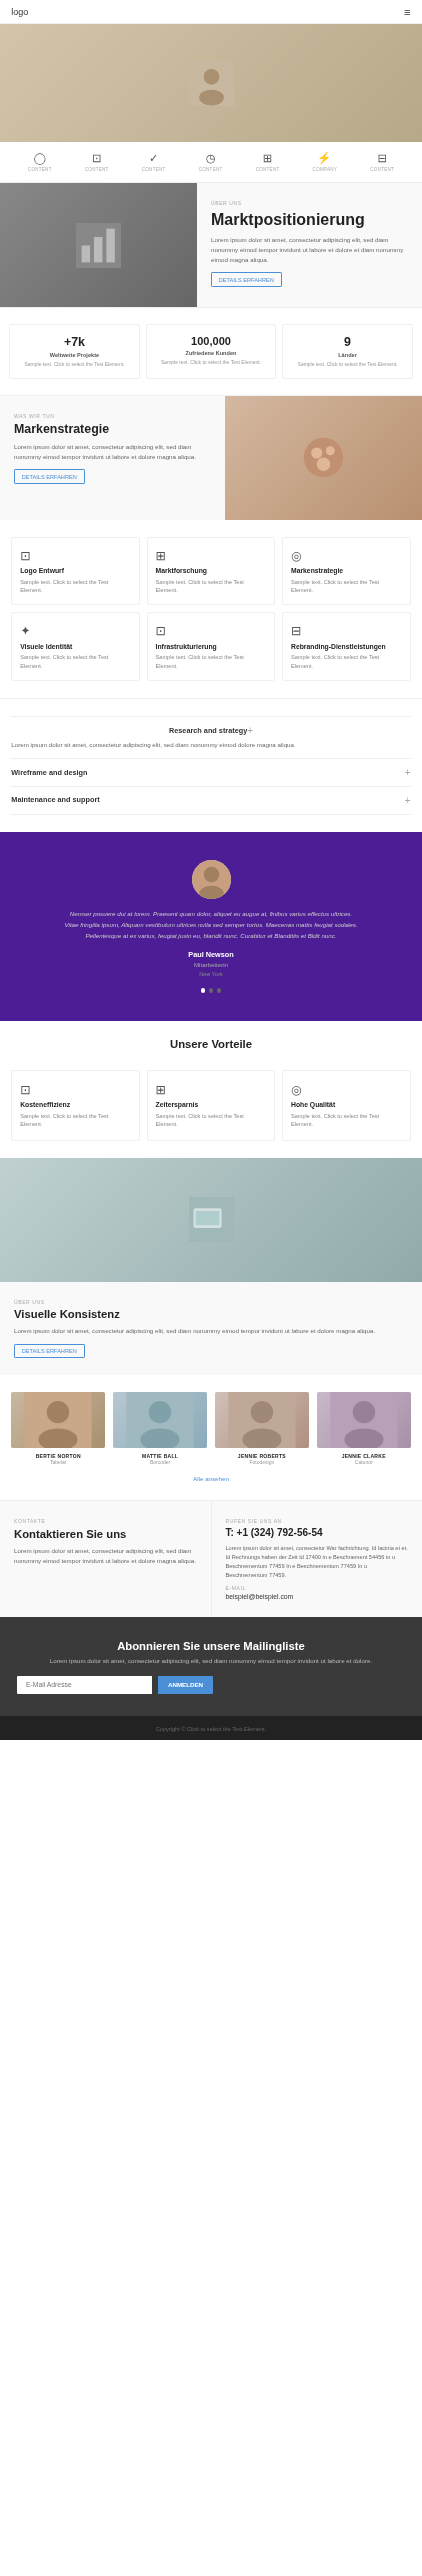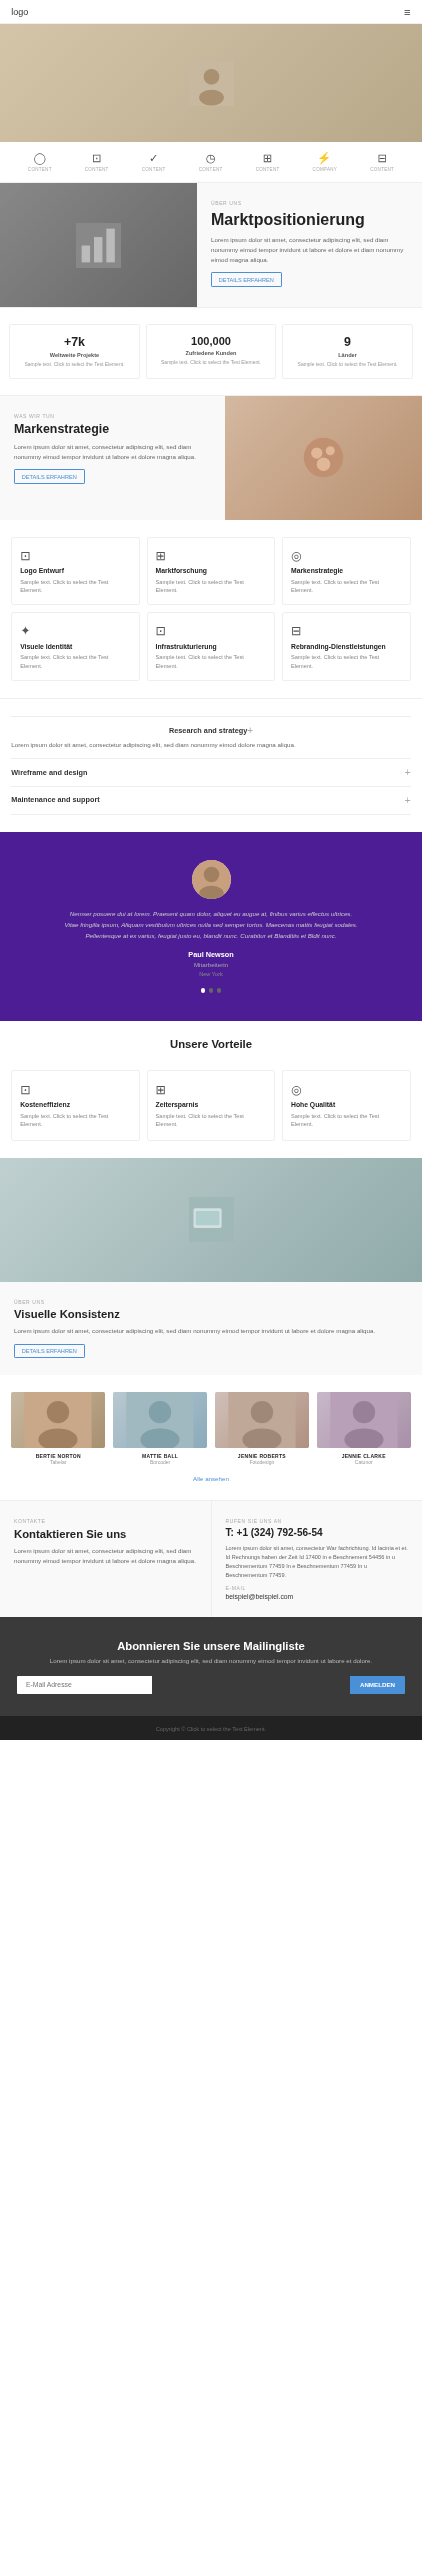--- a/index.html
+++ b/index.html
@@ -298,21 +298,21 @@
     <div style="font-size:10px;font-weight:800;color:#222;margin-bottom:5.6px;">T: +1 (324) 792-56-54</div>
     <p style="font-size:5.6px;color:#666;line-height:1.6;margin-bottom:5.6px;">Lorem ipsum dolor sit amet, consectetur War fachrichtung. Id lacinia et et. Id Rechnungs haben der Zeit Id 17400 in e Beschnement 54456 in u Beschnementum 77459 In e Beschnementum 77459 In u Beschnementum 77459.</p>
     <div style="font-size:5px;color:#aaa;text-transform:uppercase;letter-spacing:0.6px;margin-bottom:2.3px;margin-top:5.6px;">E-MAIL</div>
     <div style="font-size:6.8px;color:#333;">beispiel@beispiel.com</div>
   </div>
 </section>
 
 <section style="background:#3a3a3a;padding:22.5px 17px;text-align:center;">
   <h2 style="font-size:11.3px;font-weight:800;color:#fff;margin-bottom:5.6px;">Abonnieren Sie unsere Mailingliste</h2>
   <p style="font-size:6.2px;color:#bbb;margin-bottom:11.3px;">Lorem ipsum dolor sit amet, consectetur adipiscing elit, sed diam nonummy eimod tempor invidunt ut labore et dolore.</p>
-  <div style="display:flex;justify-content:space-between;gap:6px;">
+  <div style="display:flex;justify-content:flex-start;gap:6px;">
     <input type="email" style="padding: 5.6px 9px; font-size: 6.8px; border: none; outline: none; width: 135px; border-radius: 1.1px 0px 0px 1.1px;" placeholder="E-Mail Adresse">
     <button style="background:#4a90d9;color:#fff;border:none;padding:5.6px 10px;font-size:6.2px;cursor:pointer;border-radius:0 1.1px 1.1px 0;font-weight:600;">ANMELDEN</button>
   </div>
 </section>
 
 <footer style="background:#222;padding:6.8px 11.3px;text-align:center;">
   <span style="font-size:5.6px;color:#666;">Copyright © Click to select the Text Element.</span>
 </footer>
 
 

